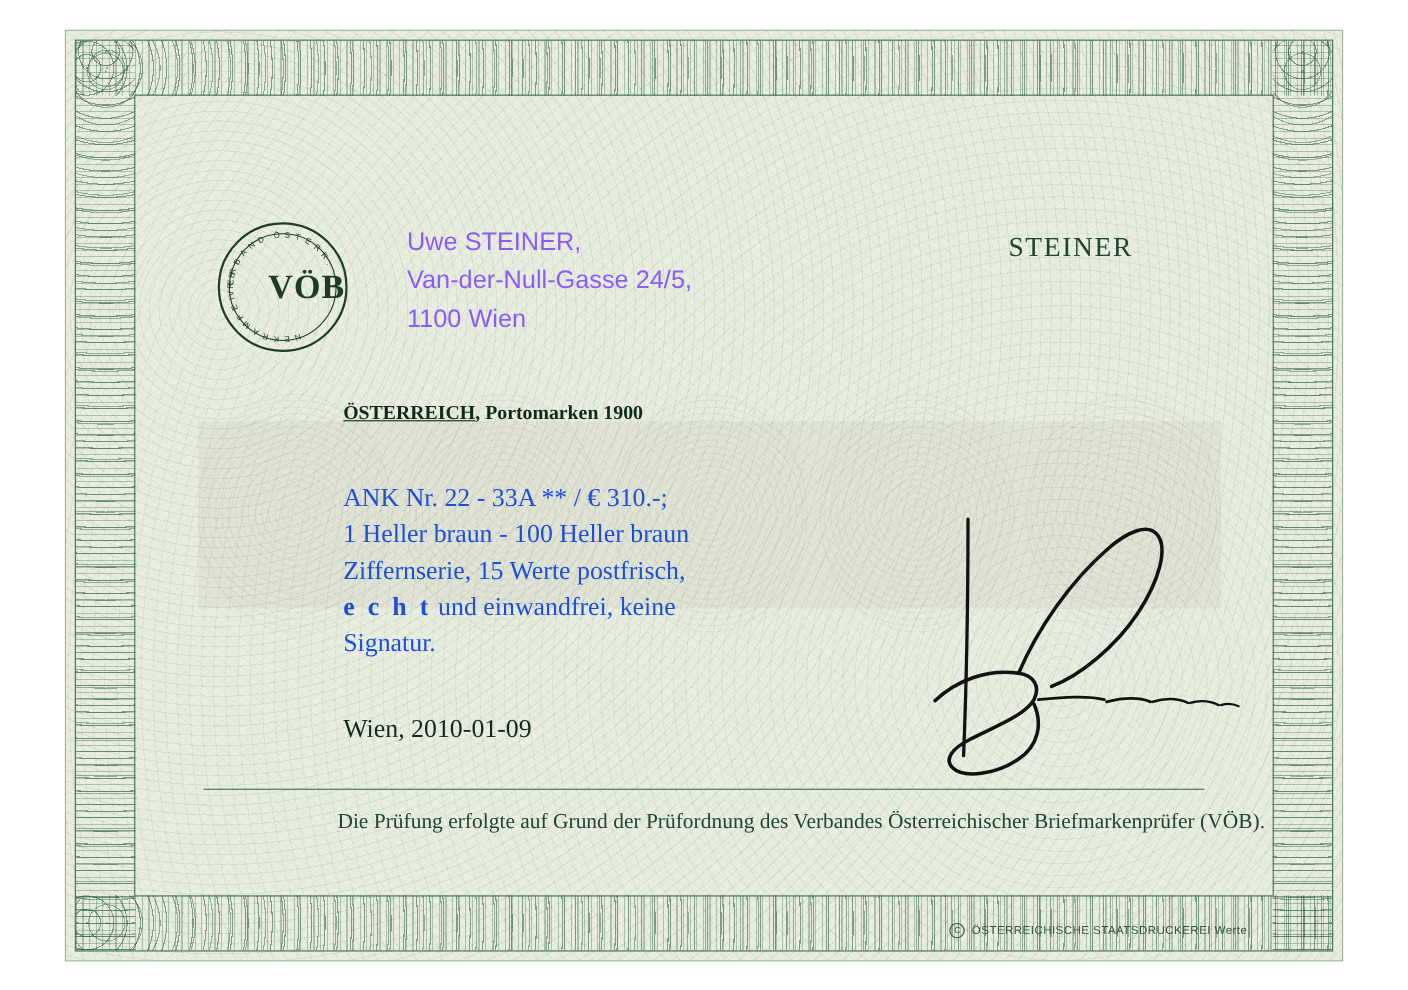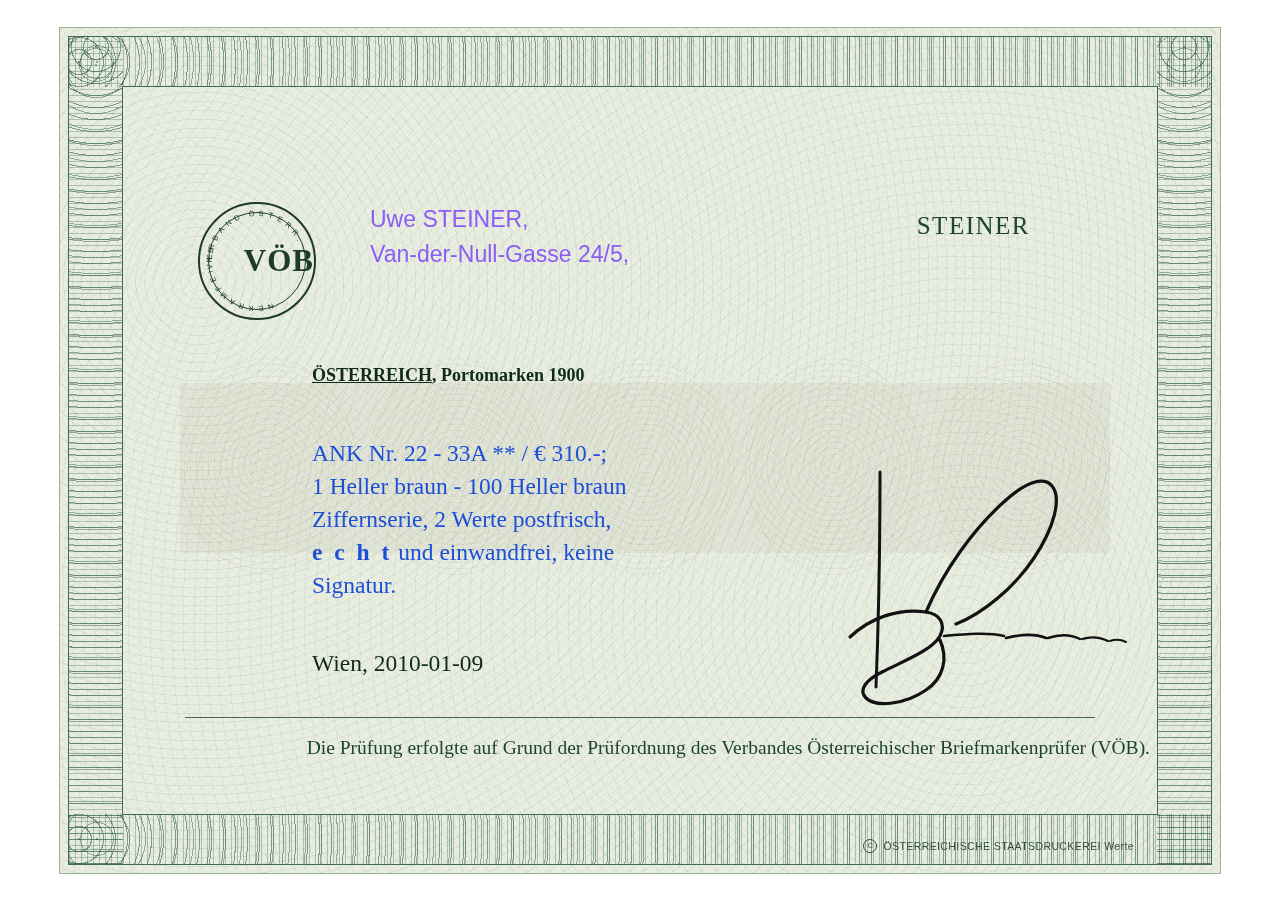--- a/index.html
+++ b/index.html
@@ -312,32 +312,33 @@
           <span style="transform: rotate(4deg) translate(0,52px) rotate(180deg);">K</span>
           <span style="transform: rotate(-8deg) translate(0,52px) rotate(180deg);">E</span>
           <span style="transform: rotate(-20deg) translate(0,52px) rotate(180deg);">N</span>
         </div>
         <div class="vob-letters">VÖB</div>
       </div>
 
       <div class="addr">
         <div>Uwe STEINER,</div>
         <div>Van-der-Null-Gasse 24/5,</div>
+        <div>1100 Wien</div>
       </div>
 
       <div class="befund">STEINER</div>
 
       <div class="country-line">
         <span class="country">ÖSTERREICH</span><span>, Portomarken 1900</span>
       </div>
 
       <div class="body-text">
         <div>ANK Nr. 22 - 33A ** / € 310.-;</div>
         <div>1 Heller braun - 100 Heller braun</div>
-        <div>Ziffernserie, 2 Werte postfrisch,</div>
+        <div>Ziffernserie, 15 Werte postfrisch,</div>
         <div>
           <span class="spaced">e c h t</span>
           <span>und einwandfrei, keine</span>
         </div>
         <div>Signatur.</div>
       </div>
 
       <svg class="signature" viewBox="0 0 420 300">
         <g fill="none" stroke="#121212" stroke-linecap="round" stroke-linejoin="round">
           <path d="M150 50 C150 140 148 215 146 265" stroke-width="3"></path>

